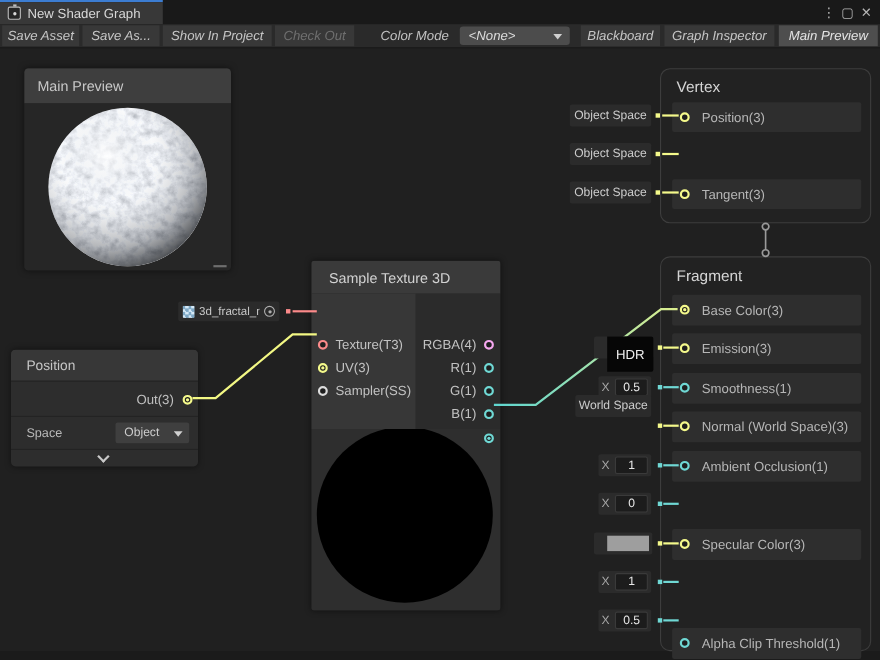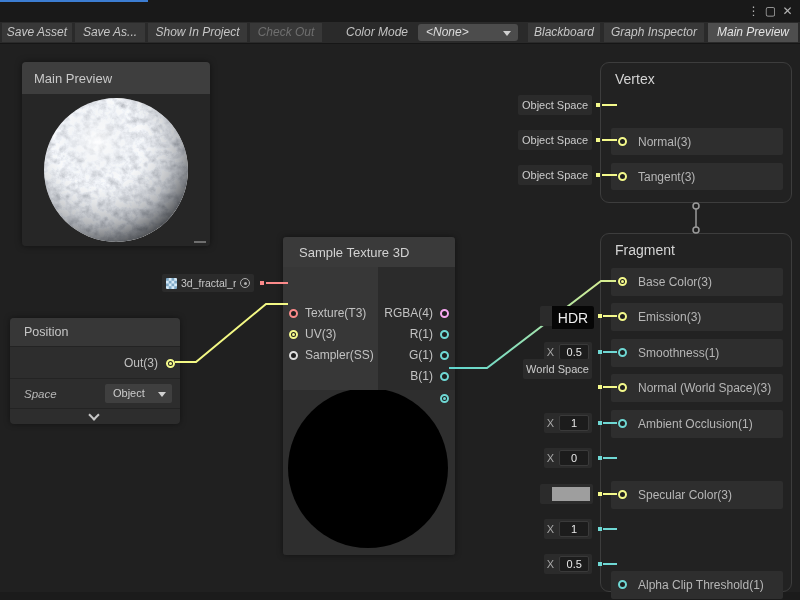--- a/index.html
+++ b/index.html
@@ -62,22 +62,22 @@
   .wlayer { position:absolute; inset:0; z-index:40; pointer-events:none; }
   .wlayer > * { pointer-events:auto; }
   .wbox { position:absolute; height:20px; background:#2b2b2b; border-radius:2px; color:#cccccc;
           font-size:11px; display:flex; align-items:center; justify-content:center; }
   .wdot { position:absolute; width:4px; height:4px; }
   .wline { position:absolute; height:2px; }
   .ybg { background:#f4f98b; } .cbg { background:#6fd8d4; }
   .xprefix { color:#a8a8a8; margin-right:5px; }
   .xfield { width:30px; height:16px; background:#1c1c1c; border:1px solid #3a3a3a; border-radius:2px;
             color:#e8e8e8; font-size:11px; line-height:14px; text-align:center; }
-  .hdrbox { position:absolute; left:12px; top:0; right:0; height:23px; background:#060606; border-radius:0 2px 2px 0;
-            color:#efefef; font-size:14px; display:flex; align-items:center; justify-content:center; }
+  .hdrbox { position:absolute; left:12px; top:0; right:0; height:32px; background:#060606; border-radius:0 2px 2px 0;
+            color:#efefef; font-size:12px; display:flex; align-items:center; justify-content:center; }
   .swatch { position:absolute; left:12px; top:3px; width:38px; height:14px; background:#9e9e9e; }
 
   
   .stx { position:absolute; left:283px; top:237px; width:172px; height:318px; border-radius:3px;
          overflow:hidden; z-index:10; box-shadow:0 0 6px rgba(0,0,0,.45); }
   .stx-header { height:30px; background:#3a3a3a; display:flex; align-items:center; padding-left:16px; }
   .stx-title { font-size:13px; color:#d2d2d2; }
   .stx-body { position:relative; height:123px; }
   .stx-incol { position:absolute; left:0; top:0; width:95px; height:123px; background:#373737; }
   .stx-outcol { position:absolute; left:95px; top:0; width:77px; height:123px; background:#2b2b2b; }
@@ -95,35 +95,39 @@
   .objpicker::after { content:""; position:absolute; left:2.5px; top:2.5px; width:3px; height:3px;
                       border-radius:50%; background:#b0b0b0; }
 
   
   .posnode { position:absolute; left:10px; top:318px; width:170px; height:106px; border-radius:4px;
              overflow:hidden; z-index:10; background:#2d2d2d; box-shadow:0 0 6px rgba(0,0,0,.45); }
   .pos-header { height:28px; background:#373737; display:flex; align-items:center; padding-left:14px; }
   .pos-title { font-size:12.5px; color:#c6c6c6; }
   .pos-row { position:relative; border-top:1px solid #232323; }
   .pos-out-label { position:absolute; right:22px; top:50%; transform:translateY(-50%); font-size:12px; color:#c0c0c0; }
-  .pos-space-label { position:absolute; left:14px; top:50%; transform:translateY(-50%); font-size:11.5px; color:#b8b8b8;font-style:italic; }
+  .pos-space-label { position:absolute; left:14px; top:50%; transform:translateY(-50%); font-size:11.5px; color:#b8b8b8; }
   .pos-drop { position:absolute; left:95px; top:5px; width:67px; height:19px; background:#3f3f3f; border-radius:2px;
               color:#cccccc; font-size:11px; line-height:19px; padding-left:8px; }
   .chev { position:absolute; left:50%; top:2px; width:8px; height:8px; margin-left:-5px;
           border-right:2px solid #c8c8c8; border-bottom:2px solid #c8c8c8; transform:rotate(45deg); }
 
   svg.edges { position:absolute; left:0; top:0; z-index:30; pointer-events:none; }
 </style>
 </head>
 <body>
 
 <div id="app">
 
   <div class="titlebar">
     <div class="tab-accent"></div>
+    <div class="tab">
+      <span class="gicon"></span>
+      <span class="tab-label">New Shader Graph</span>
+    </div>
     <div class="winctl" style="right:4px;">
       <span>⋮</span>
       <span>▢</span>
       <span>✕</span>
     </div>
   </div>
 
   <div class="toolbar">
     <div class="tbtn" style="left:2px; width:70px;">Save Asset</div>
     <div class="tbtn" style="left:75px; width:70px;">Save As...</div>
@@ -166,23 +170,23 @@
           <rect x="0" y="0" width="188" height="152" filter="url(#marble)"></rect>
           <circle cx="94" cy="76" r="72" fill="url(#shade)"></circle>
         </g>
       </svg>
       <div class="resize-handle"></div>
     </div>
   </div>
 
   <div class="block" style="left:600px; top:62px; height:141px;">
     <div class="block-title">Vertex</div>
-    <div class="brow" style="top:65px; height:27px;">
-      <span class="port yellow" style="left:7px; top:9px;"></span>
-      <span class="brow-label">Normal(3)</span>
+    <div class="brow" style="top:30px; height:27px;">
+      <span class="port yellow" style="left:7px; top:9px;"></span>
+      <span class="brow-label">Position(3)</span>
     </div>
     <div class="brow" style="top:100px; height:27px;">
       <span class="port yellow" style="left:7px; top:9px;"></span>
       <span class="brow-label">Tangent(3)</span>
     </div>
   </div>
 
   <div class="block" style="left:600px; top:233px; height:359px;padding-left:48px;">
     <div class="block-title">Fragment</div>
     <div class="brow" style="top:34px; height:28px;">

